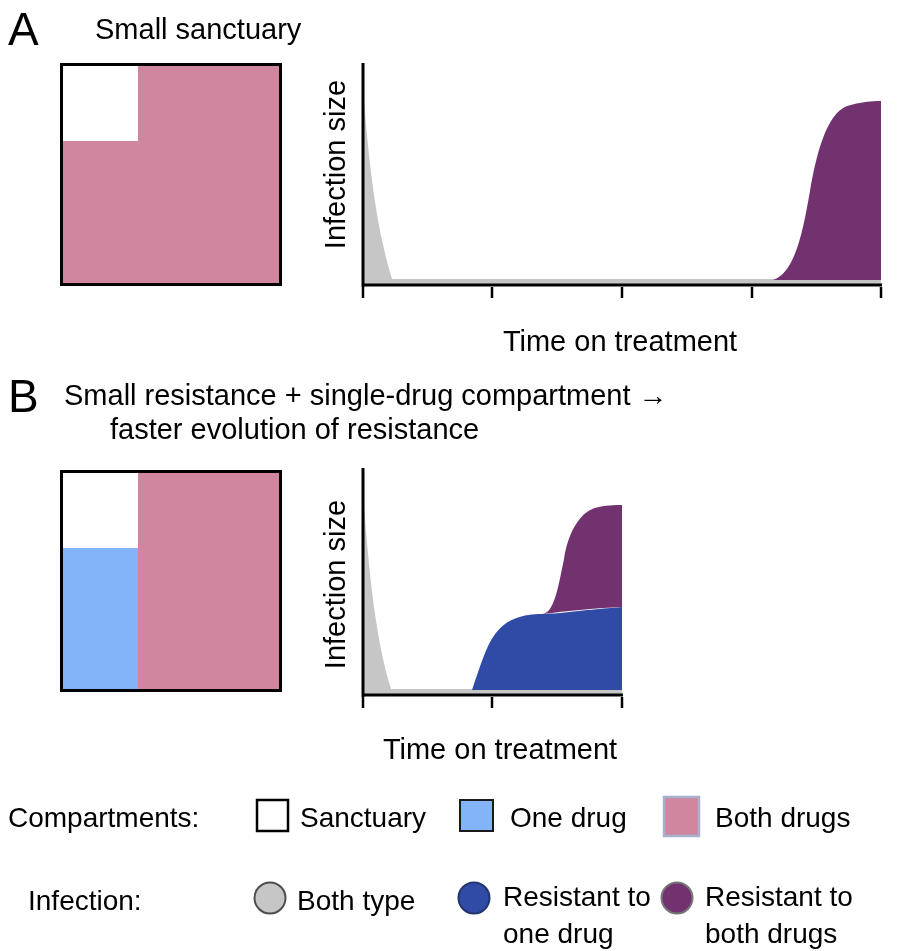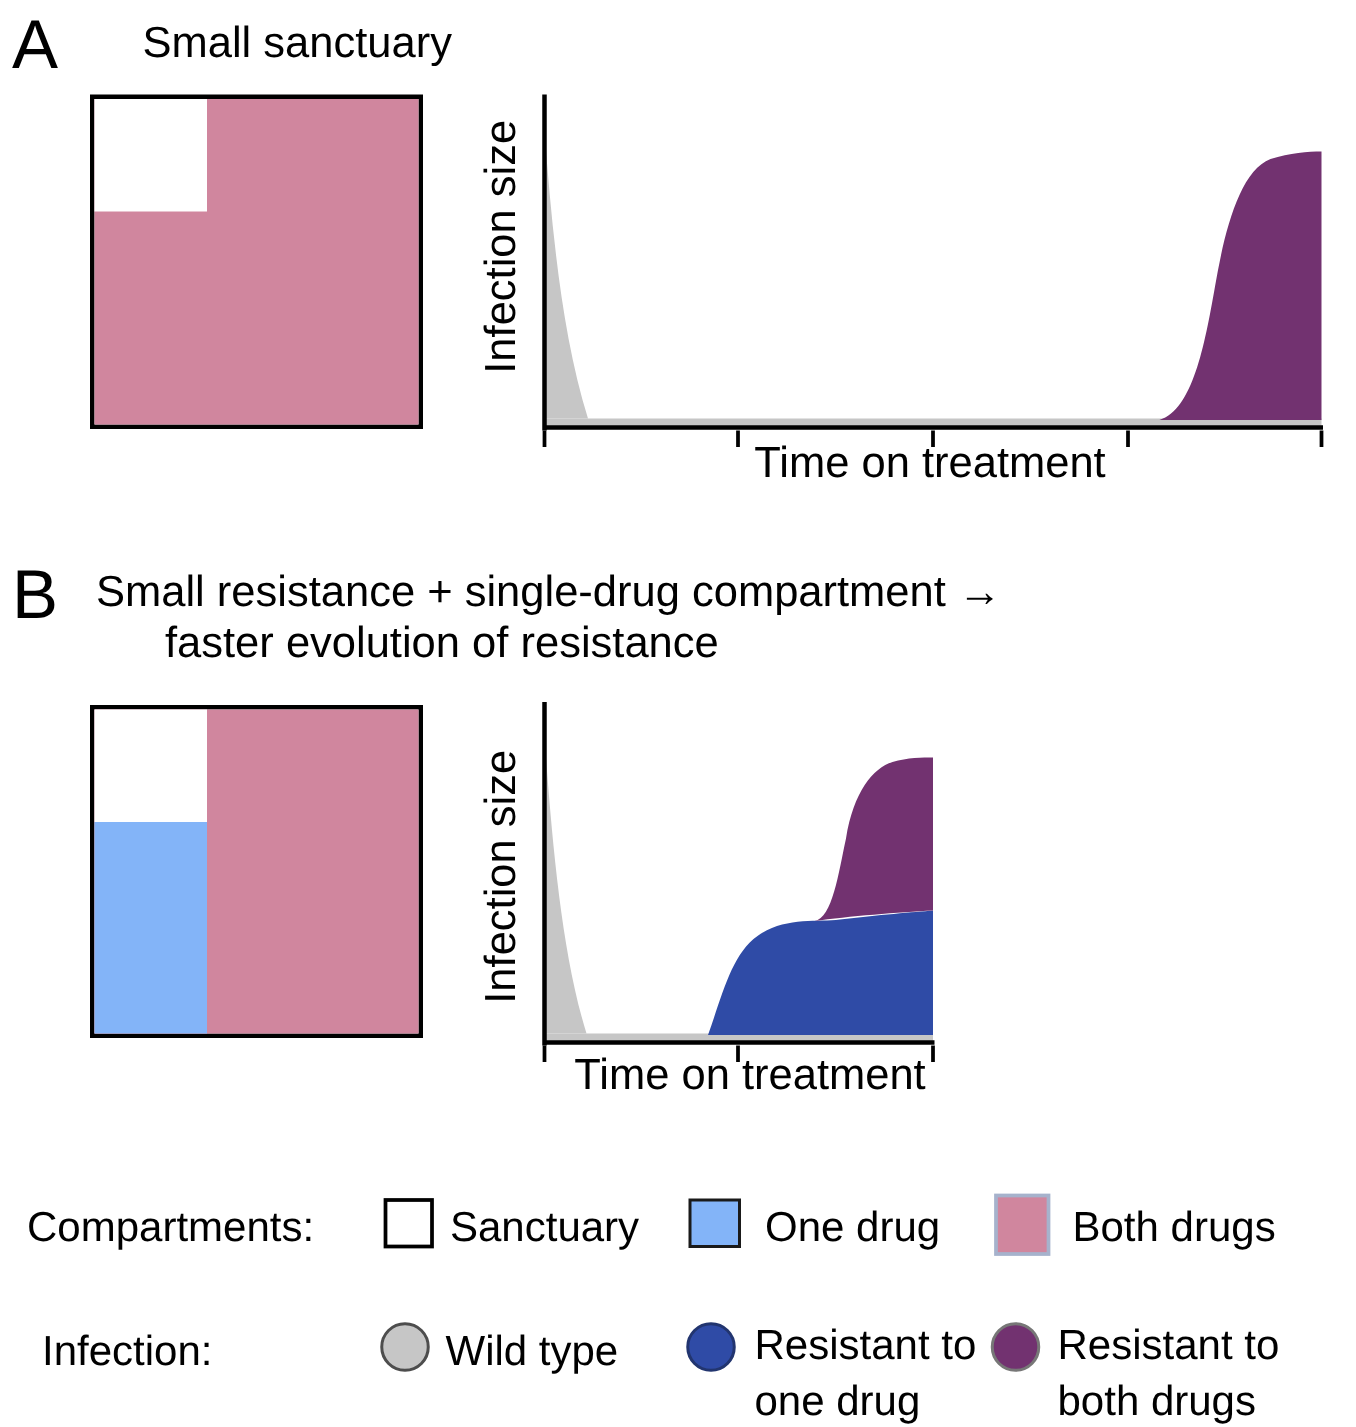--- a/index.html
+++ b/index.html
@@ -6,21 +6,21 @@
   .figure{
     position:relative;width:904px;height:951px;background:#ffffff;
     font-family:"Liberation Sans", sans-serif;color:#000;overflow:hidden;
   }
   .panel-letter{position:absolute;font-size:46px;line-height:1;font-weight:400;}
   .title{position:absolute;font-size:29px;line-height:1.15;white-space:nowrap;}
   .compartment-box{position:absolute;border:3px solid #000;box-sizing:content-box;}
   .sub-rect{position:absolute;}
   .chart-svg{position:absolute;}
   .ylabel{position:absolute;font-size:29px;text-align:center;transform:rotate(-90deg);white-space:nowrap;}
-  .xlabel{position:absolute;font-size:29px;text-align:center;white-space:nowrap;}
+  .xlabel{position:absolute;font-size:29px;text-align:center;white-space:nowrap;margin-top:32px;}
   .legend-text{position:absolute;font-size:28px;line-height:1.2;white-space:nowrap;}
   .swatch{position:absolute;}
 </style>
 </head>
 <body>
 
 <div class="figure">
 
   <div class="panel-letter" style="left:8px;top:6px;">A</div>
   <div class="title" style="left:64px;top:13px;margin-left:31px;">Small sanctuary</div>
@@ -77,21 +77,21 @@
     <line x1="2" y1="231" x2="263" y2="231" stroke-width="3" stroke="#000000"></line>
 
     <g stroke-width="2.5" stroke="#000000">
       <line x1="3" y1="233" x2="3" y2="244"></line>
       <line x1="132" y1="233" x2="132" y2="244"></line>
       <line x1="262" y1="233" x2="262" y2="244"></line>
     </g>
   </svg>
   <div class="xlabel" style="left:350px;top:701px;width:300px;">Time on treatment</div>
 
-  <div class="legend-text" style="left:18px;top:801px;text-align:center;">Compartments:</div>
+  <div class="legend-text" style="left:8px;top:801px;text-align:center;">Compartments:</div>
 
   <svg class="swatch" style="left:255px;top:798px;" width="36" height="36">
     <rect x="2" y="2" width="31" height="31" stroke="#000000" stroke-width="2.5" fill="#ffffff"></rect>
   </svg>
   <div class="legend-text" style="left:300px;top:801px;">Sanctuary</div>
 
   <svg class="swatch" style="left:458px;top:798px;" width="38" height="36">
     <rect x="2" y="2" width="33" height="31" stroke="#1a1a1a" stroke-width="2" fill="#83b4f8"></rect>
   </svg>
   <div class="legend-text" style="left:510px;top:801px;">One drug</div>
@@ -99,21 +99,21 @@
   <svg class="swatch" style="left:662px;top:795px;" width="40" height="44">
     <rect x="2" y="2" width="35" height="39" stroke="#a6b2cc" stroke-width="2.5" fill="#d0869e"></rect>
   </svg>
   <div class="legend-text" style="left:715px;top:801px;">Both drugs</div>
 
   <div class="legend-text" style="left:28px;top:884px;">Infection:</div>
 
   <svg class="swatch" style="left:252px;top:880px;" width="38" height="38">
     <circle cx="18" cy="18" r="15.5" stroke="#4d4d4d" stroke-width="2" fill="#c6c6c6"></circle>
   </svg>
-  <div class="legend-text" style="left:297px;top:884px;">Wild type</div>
+  <div class="legend-text" style="left:297px;top:884px;">Both type</div>
 
   <svg class="swatch" style="left:456px;top:880px;" width="38" height="38">
     <circle cx="18" cy="18" r="15.5" stroke="#22356f" stroke-width="2" fill="#2f4ba6"></circle>
   </svg>
   <div class="legend-text" style="left:503px;top:880px;">Resistant to</div>
   <div class="legend-text" style="left:503px;top:917px;">one drug</div>
 
   <svg class="swatch" style="left:659px;top:880px;" width="38" height="38">
     <circle cx="18" cy="18" r="15.5" stroke="#777777" stroke-width="2" fill="#723270"></circle>
   </svg>

